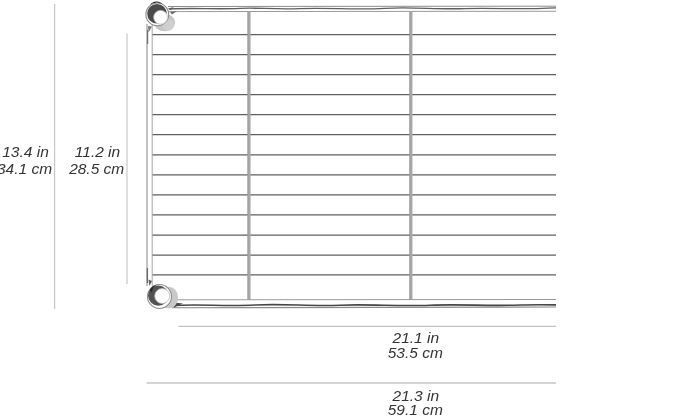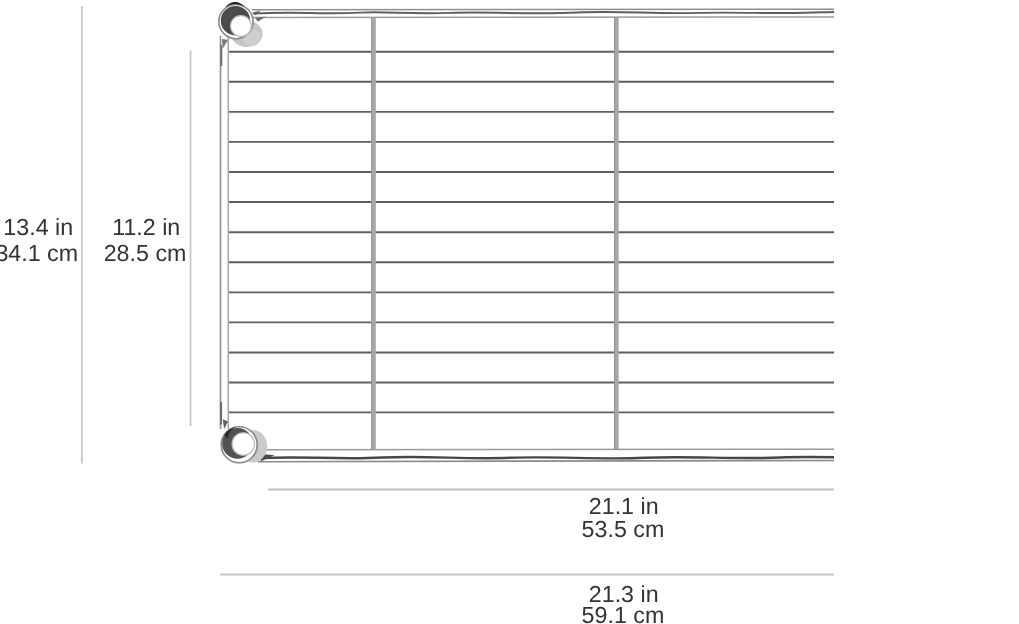--- a/index.html
+++ b/index.html
@@ -1,16 +1,16 @@
 <!DOCTYPE html>
 <html><head>
 <meta charset="utf-8">
 <style>
   html,body{margin:0;padding:0;background:#ffffff;}
-  .wrap{width:556px;height:416px;position:relative;overflow:hidden;}
+  .wrap{width:556px;height:416px;position:relative;overflow:hidden;font-style:italic;}
   svg{display:block;}
   text{font-family:"Liberation Sans",sans-serif;fill:#333333;}
 </style>
 </head>
 <body>
 <div class="wrap">
 <svg width="679" height="416" viewBox="0 0 679 416" xmlns="http://www.w3.org/2000/svg">
   <rect x="0" y="0" width="679" height="416" fill="#ffffff"></rect>
 
   <line x1="54.6" y1="4" x2="54.6" y2="309" stroke="#c6c6c6" stroke-width="1.2"></line>

